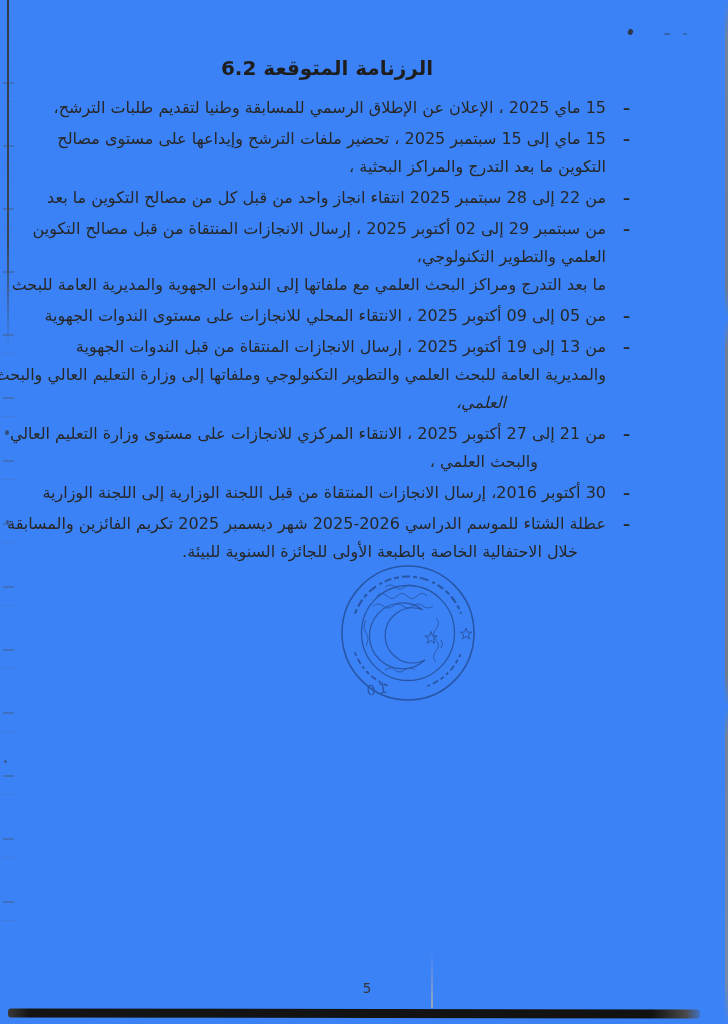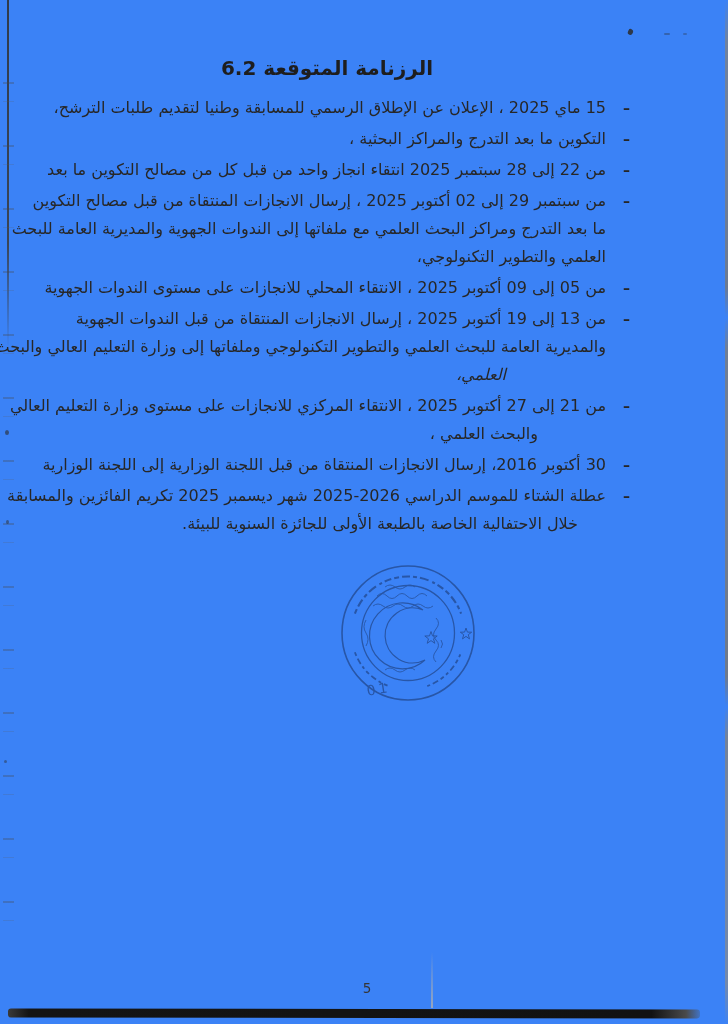--- a/index.html
+++ b/index.html
@@ -119,37 +119,38 @@
     <div class="bullet">
       <span class="dash">–</span>
       <div class="btext">
         <div class="ln f">15 ماي 2025 ، الإعلان عن الإطلاق الرسمي للمسابقة وطنيا لتقديم طلبات الترشح،</div>
       </div>
     </div>
 
     <div class="bullet">
       <span class="dash">–</span>
       <div class="btext">
+        <div class="ln f">15 ماي  إلى 15 سبتمبر 2025 ، تحضير ملفات الترشح وإيداعها على مستوى مصالح</div>
         <div class="ln">التكوين ما بعد التدرج والمراكز البحثية ،</div>
       </div>
     </div>
 
     <div class="bullet">
       <span class="dash">–</span>
       <div class="btext">
         <div class="ln f">من 22 إلى 28 سبتمبر 2025 انتقاء انجاز واحد من قبل كل من مصالح التكوين ما بعد</div>
       </div>
     </div>
 
     <div class="bullet">
       <span class="dash">–</span>
       <div class="btext">
         <div class="ln f">من سبتمبر 29 إلى 02 أكتوبر 2025 ، إرسال الانجازات المنتقاة من قبل مصالح التكوين</div>
+        <div class="ln">العلمي والتطوير التكنولوجي،</div>
         <div class="ln f">ما بعد التدرج ومراكز البحث العلمي مع ملفاتها إلى الندوات الجهوية والمديرية العامة للبحث</div>
-        <div class="ln">العلمي والتطوير التكنولوجي،</div>
       </div>
     </div>
 
     <div class="bullet">
       <span class="dash">–</span>
       <div class="btext">
         <div class="ln f">من 05 إلى 09 أكتوبر 2025 ، الانتقاء المحلي للانجازات على مستوى الندوات الجهوية</div>
       </div>
     </div>
 

